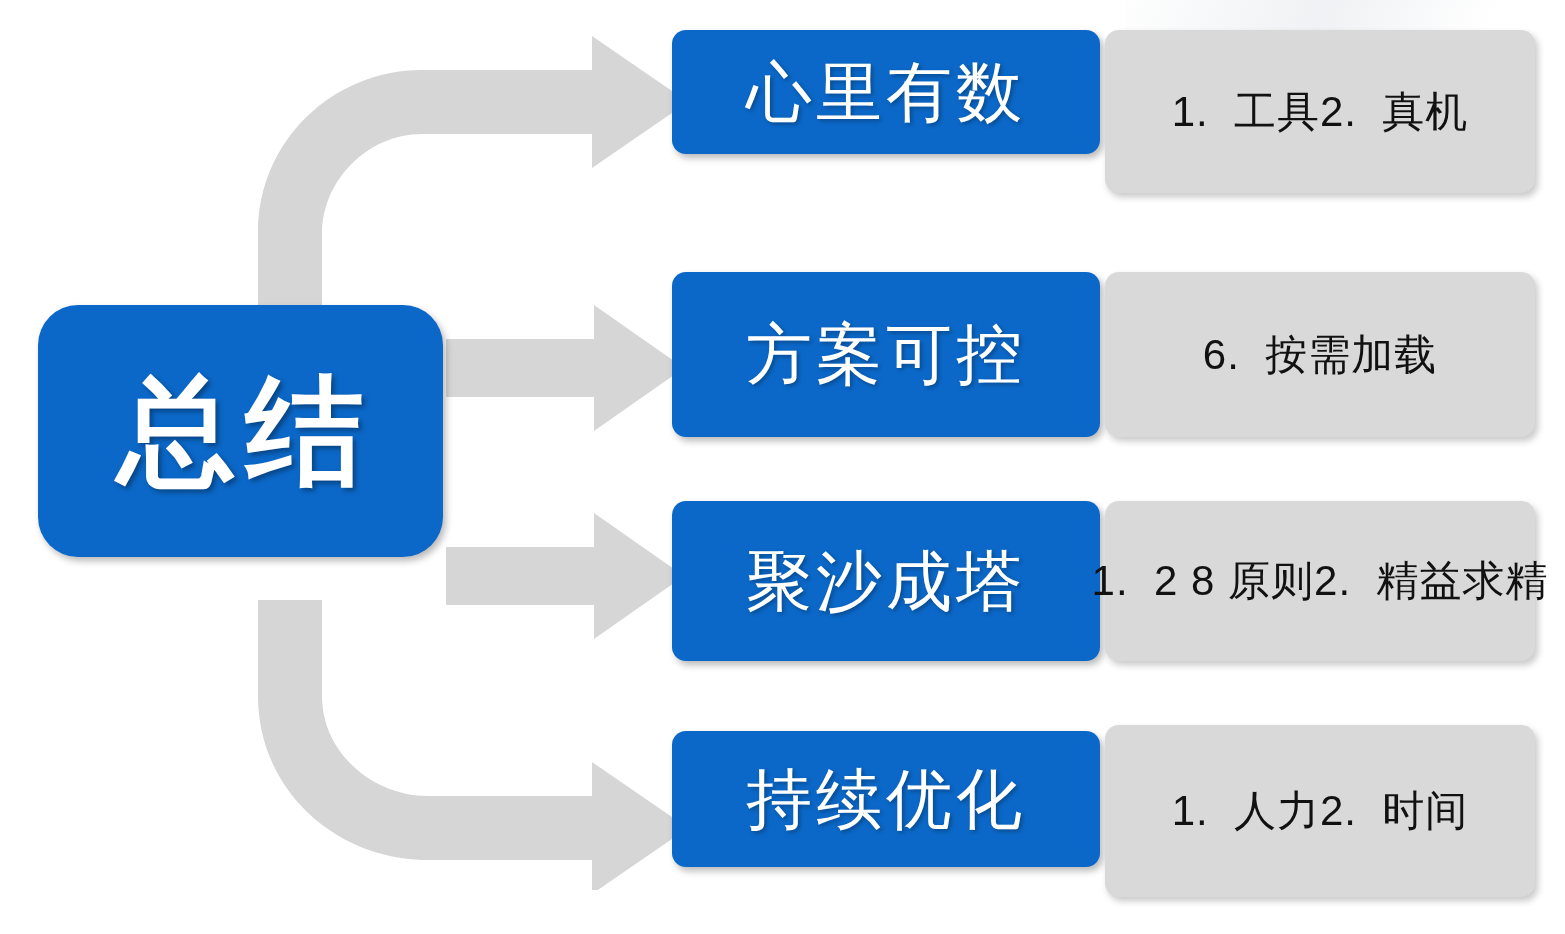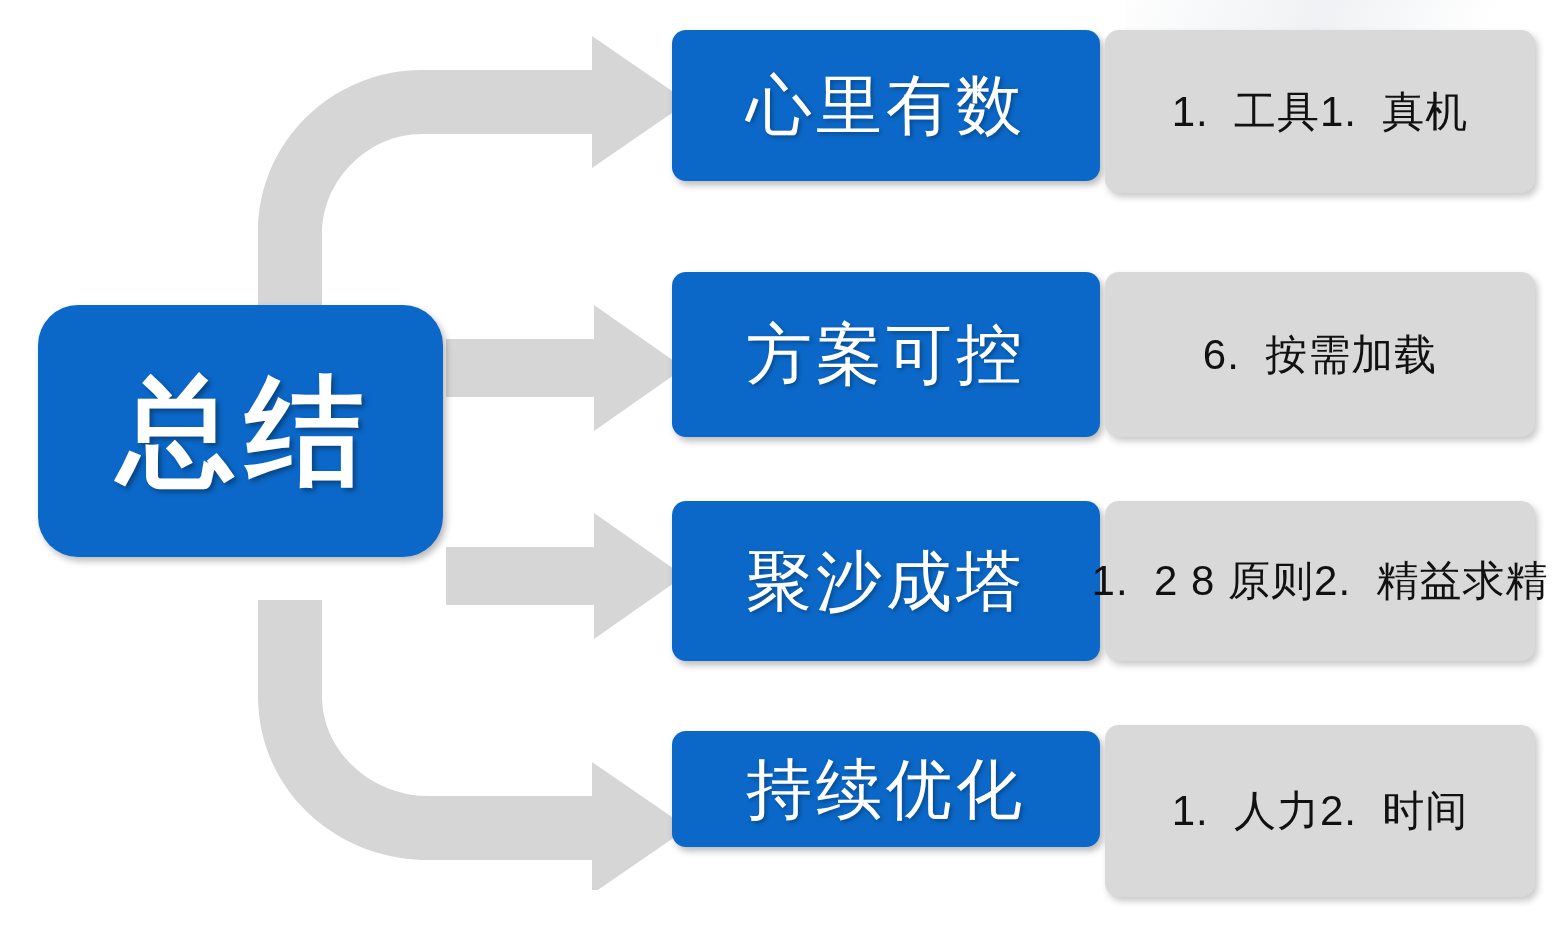--- a/index.html
+++ b/index.html
@@ -152,26 +152,26 @@
       C 136,196 86,152 86,96
       L 86,0
       Z"></path>
   </svg>
 
   <div class="main-node">
     <span class="main-node-label">总结</span>
   </div>
 
   <div class="row" style="top:30px;">
-    <div class="title-box" style="height:151px;">
+    <div class="title-box" style="height:124px;">
       <span class="title-box-label">心里有数</span>
     </div>
     <div class="detail-box" style="height:163px;">
       <span class="detail-line">1.  工具</span>
-      <span class="detail-line">1.  真机</span>
+      <span class="detail-line">2.  真机</span>
     </div>
   </div>
 
   <div class="row" style="top:272px;">
     <div class="title-box" style="height:165px;">
       <span class="title-box-label">方案可控</span>
     </div>
     <div class="detail-box" style="height:165px;">
       <span class="detail-line">6.  按需加载</span>
     </div>
@@ -181,21 +181,21 @@
     <div class="title-box" style="height:160px;">
       <span class="title-box-label">聚沙成塔</span>
     </div>
     <div class="detail-box" style="height:160px;">
       <span class="detail-line">1.  2 8 原则</span>
       <span class="detail-line">2.  精益求精</span>
     </div>
   </div>
 
   <div class="row" style="top:731px;">
-    <div class="title-box" style="height:116px;">
+    <div class="title-box" style="height:136px;">
       <span class="title-box-label">持续优化</span>
     </div>
     <div class="detail-box" style="height:172px; top:-6px;">
       <span class="detail-line">1.  人力</span>
       <span class="detail-line">2.  时间</span>
     </div>
   </div>
 
 </div>
 

